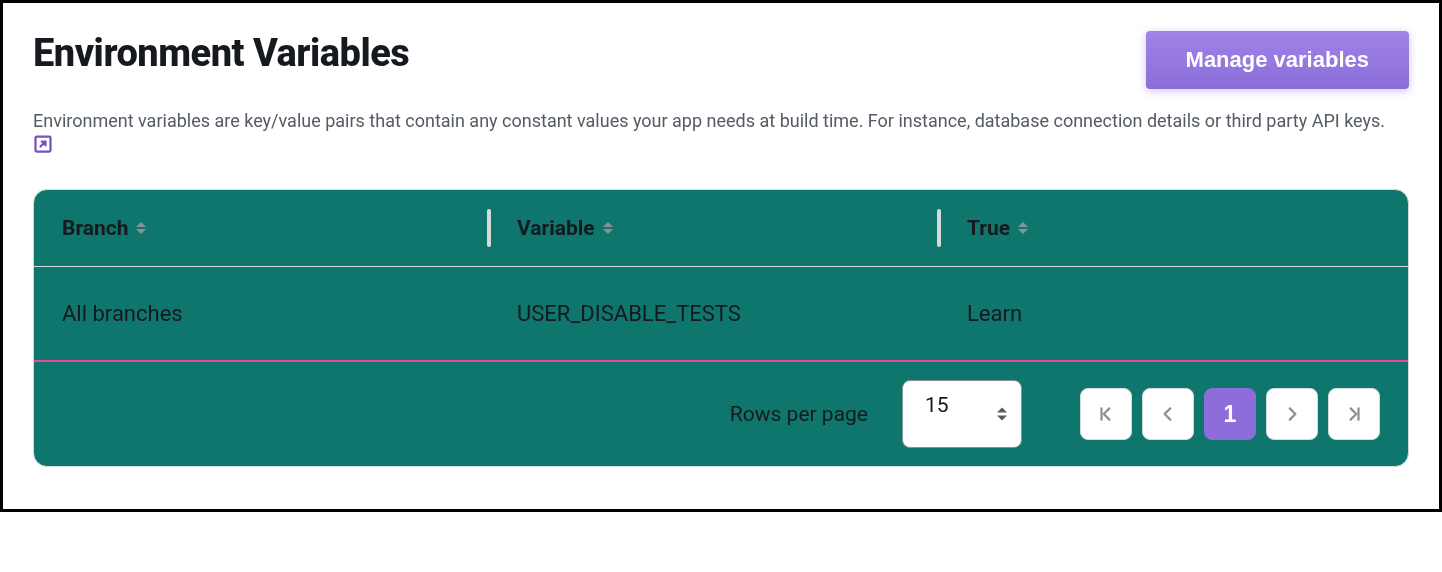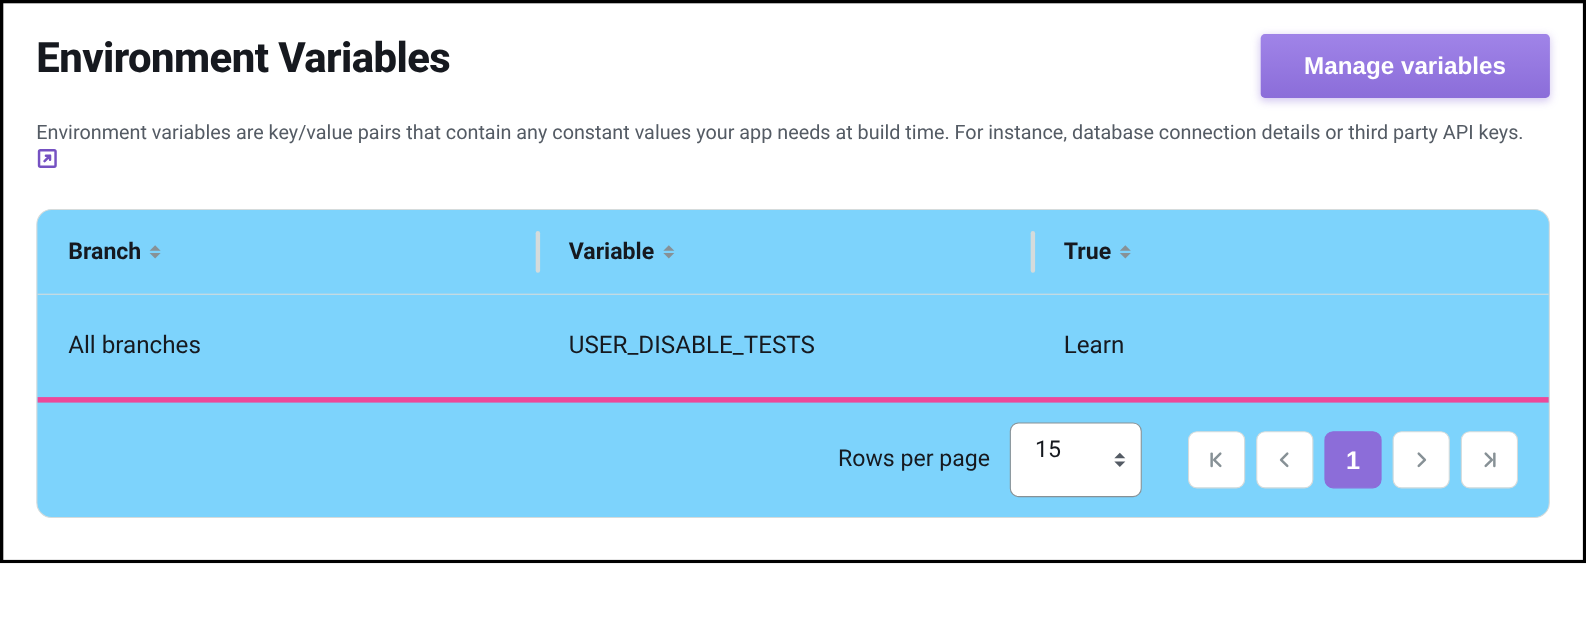--- a/index.html
+++ b/index.html
@@ -58,21 +58,21 @@
     }
     .external-icon {
       width: 20px;
       height: 20px;
       vertical-align: middle;
     }
     .table-wrapper {
       border: 1px solid #d5dbdb;
       border-radius: 14px;
       overflow: hidden;
-      background: #7dd3fc;
+      background: #0f766e;
     }
     .table-header {
       display: flex;
       border-bottom: 1px solid #d5dbdb;
       padding: 0;
     }
     .th {
       padding: 26px 28px;
       font-size: 21px;
       font-weight: 700;
@@ -116,42 +116,42 @@
       border-right: 5px solid transparent;
     }
     .sort-up {
       border-bottom: 5px solid #879196;
     }
     .sort-down {
       border-top: 5px solid #879196;
     }
     .table-row {
       display: flex;
-      border-bottom: 5px solid #ec4899;
+      border-bottom: 2px solid #ec4899;
     }
     .td {
       padding: 34px 28px;
       font-size: 22px;
       color: #16191f;
     }
     .td-branch {
       flex: 0 0 455px;
     }
     .td-variable {
       flex: 0 0 450px;
     }
     .td-value {
       flex: 1;
     }
     .table-footer {
       display: flex;
       justify-content: flex-end;
       align-items: center;
       padding: 18px 28px;
-      gap: 18px;
+      gap: 34px;
     }
     .rows-label {
       font-size: 21px;
       color: #16191f;
     }
     .rows-select {
       border: 1px solid #879196;
       border-radius: 8px;
       padding: 12px 42px 30px 22px;
       font-size: 21px;

